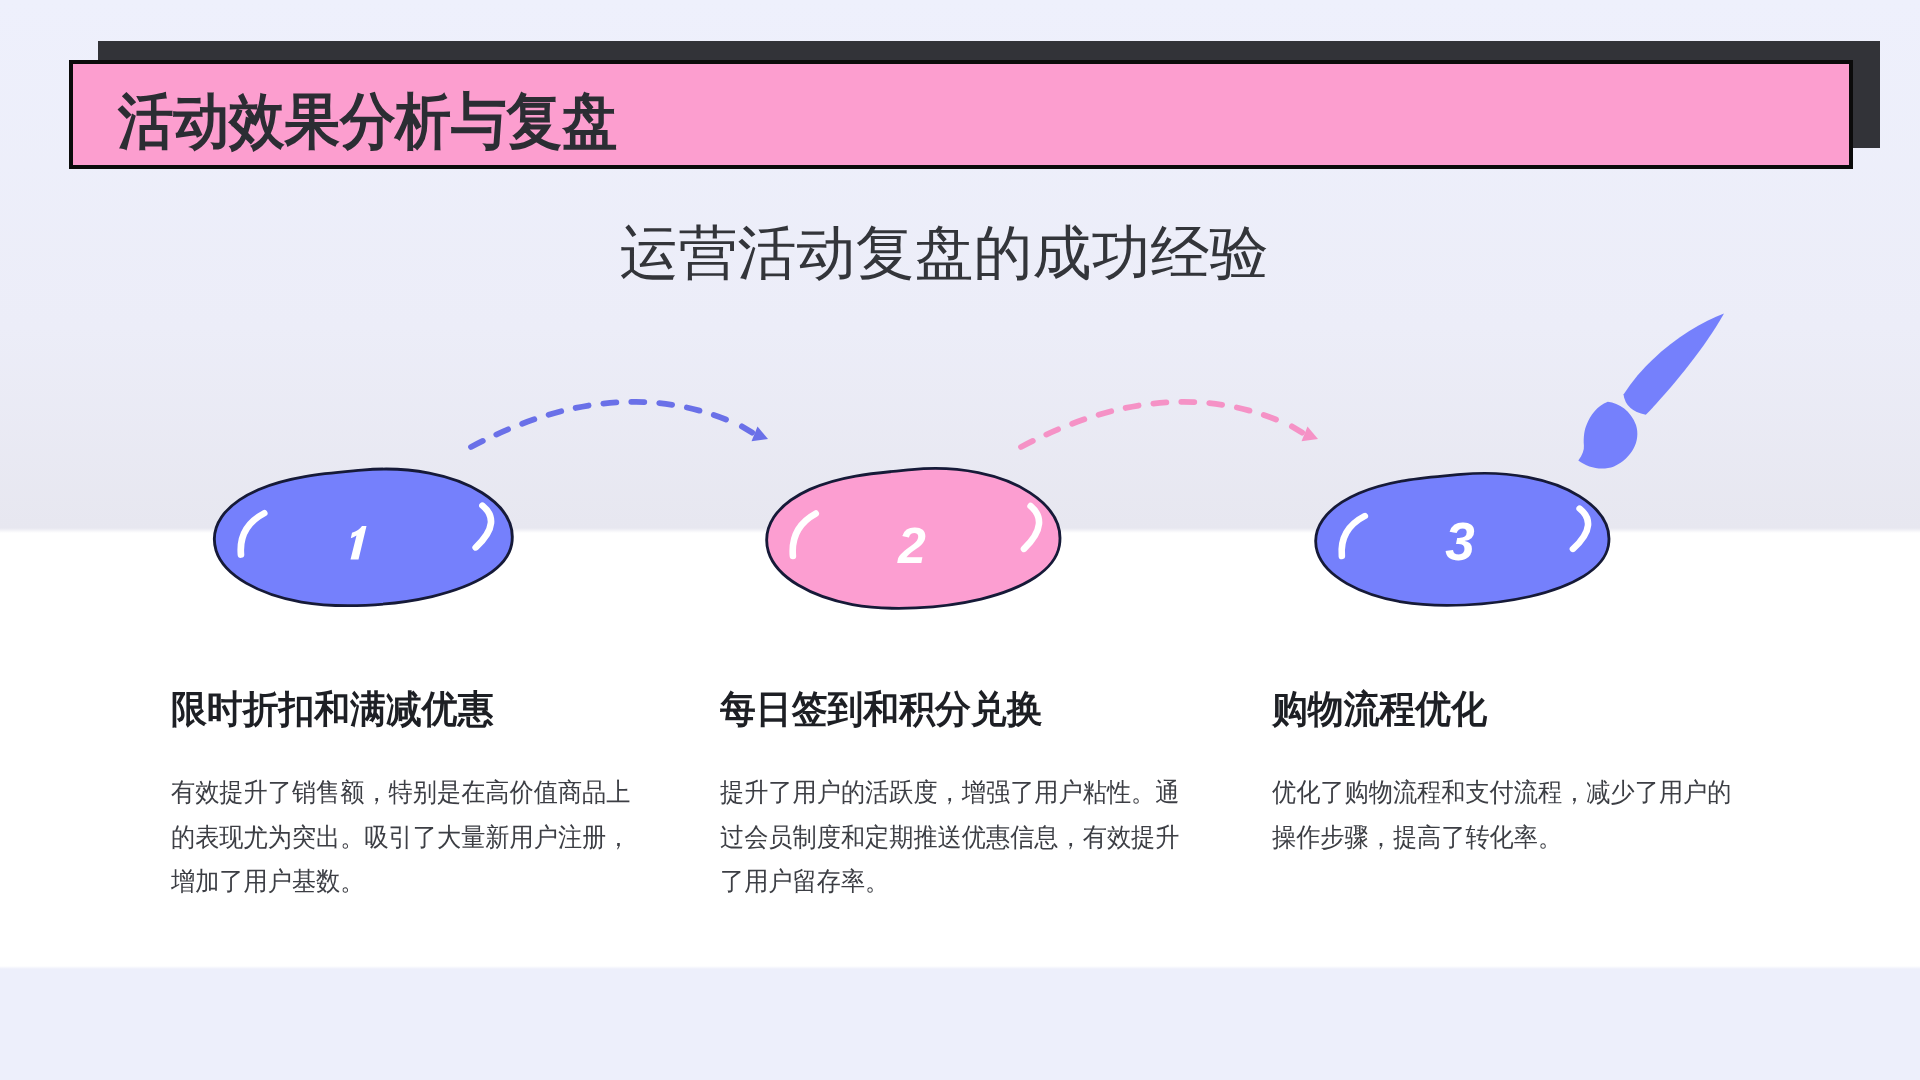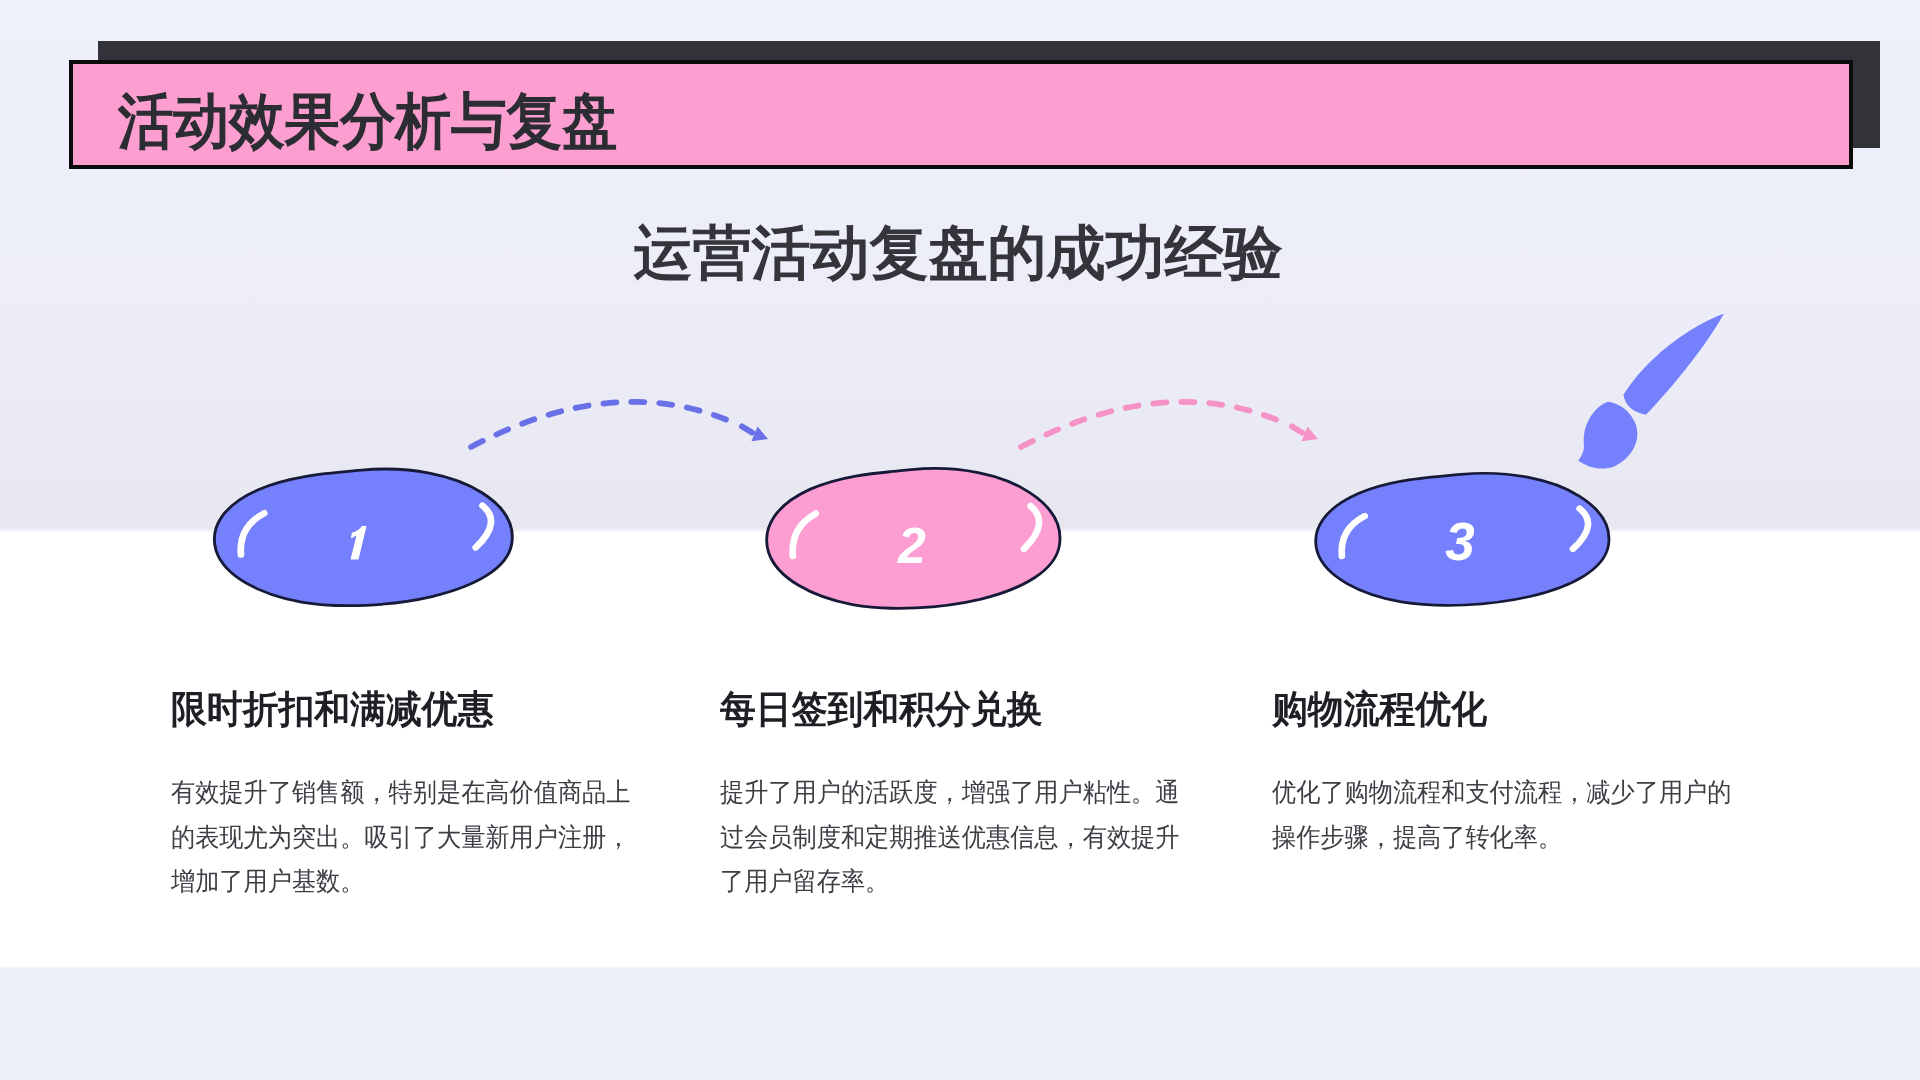--- a/index.html
+++ b/index.html
@@ -26,22 +26,22 @@
   .banner{
     position:absolute;left:69px;top:60px;width:1784px;height:109px;
     background:#fc9ecf;border:4px solid #0b0b0b;box-sizing:border-box;
   }
   .bannertext{
     position:absolute;left:118px;top:91px;
     font-size:61px;font-weight:bold;color:#2b2d33;line-height:61px;
     transform:scaleX(0.91);transform-origin:left top;
   }
   .mainhead{
-    position:absolute;left:16px;top:224px;width:1884px;text-align:center;
-    font-size:59px;font-weight:bold;color:#33353a;line-height:59px;
+    position:absolute;left:2px;top:224px;width:1884px;text-align:center;
+    font-size:59px;font-weight:normal;color:#33353a;line-height:59px;
     letter-spacing:0px;
   }
   .colhead{
     position:absolute;font-size:38px;font-weight:bold;color:#1d1f24;
     line-height:38px;transform:scaleX(0.943);transform-origin:left top;
   }
   .colbody{
     position:absolute;font-size:26px;color:#3c3e44;line-height:44.5px;
     transform:scaleX(0.93);transform-origin:left top;
   }

